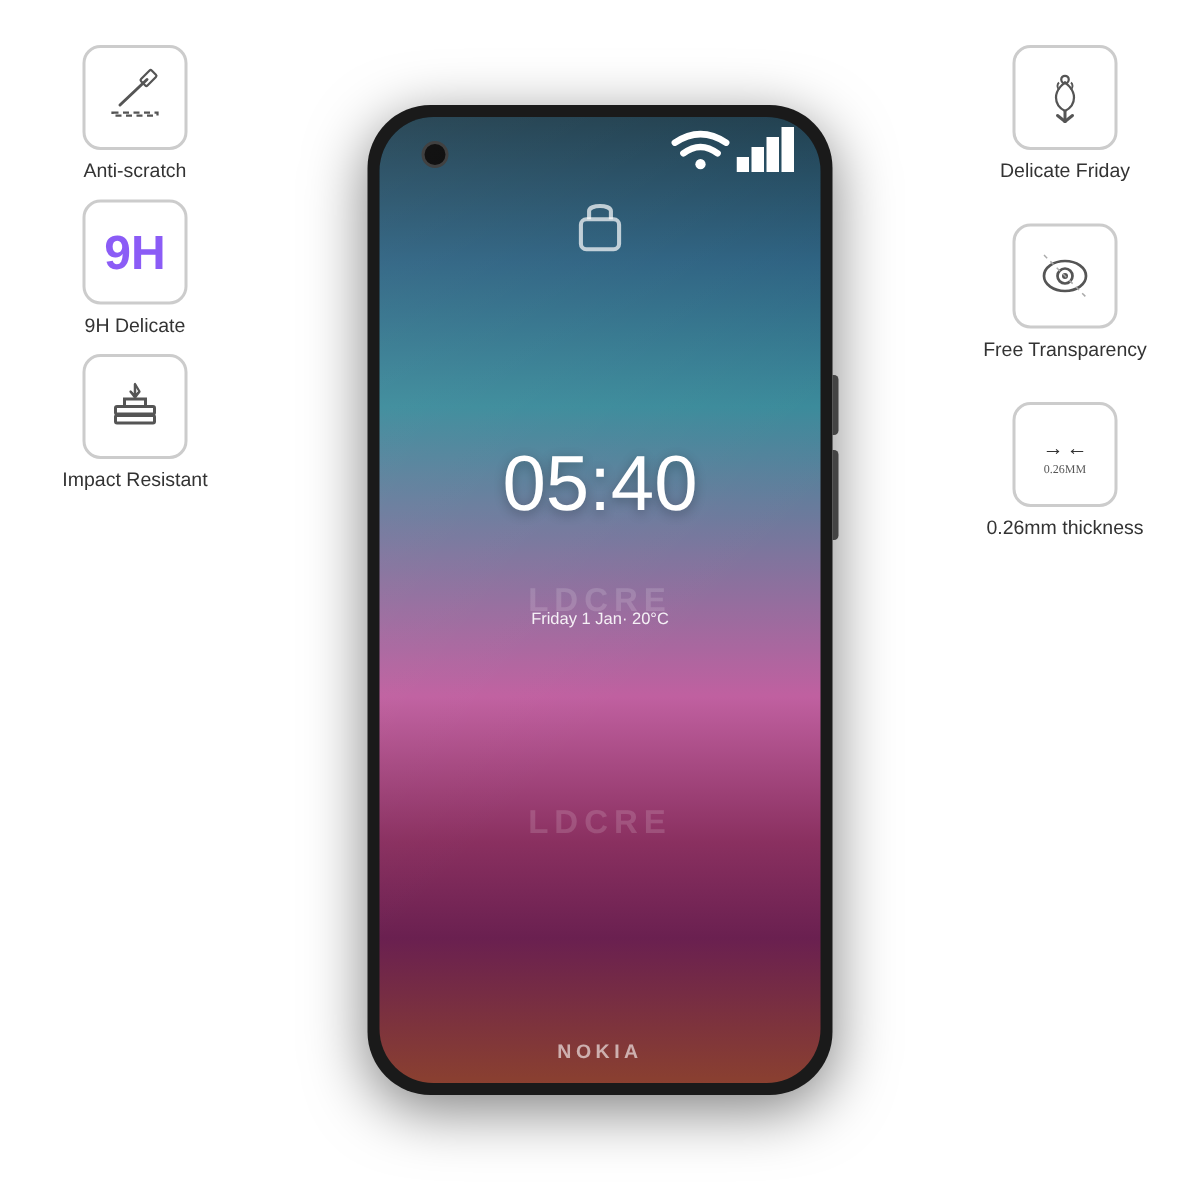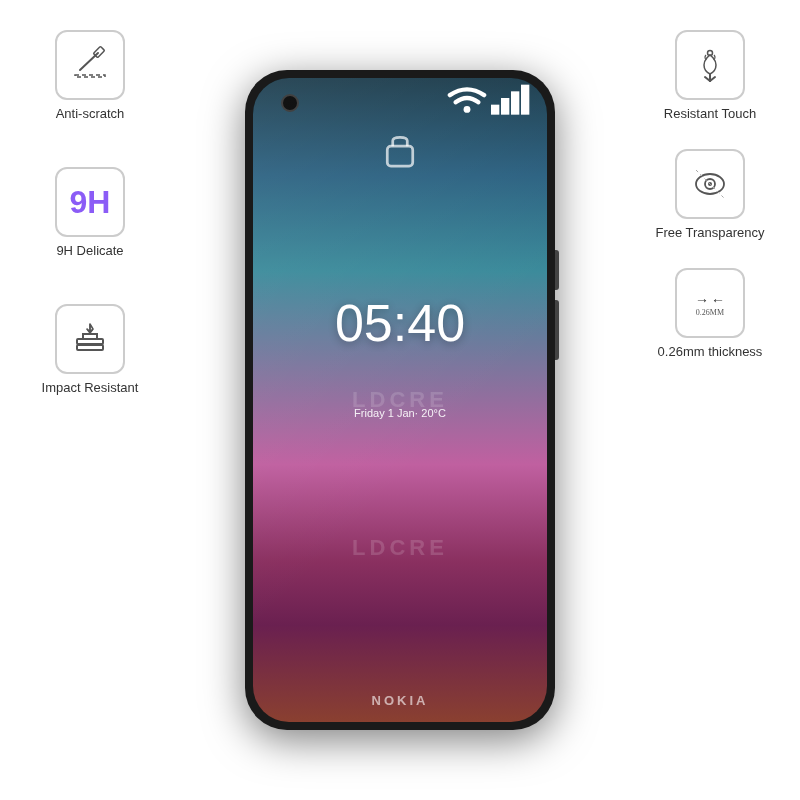--- a/index.html
+++ b/index.html
@@ -23,21 +23,21 @@
     }
 
     
     .left-features {
       position: absolute;
       left: 10px;
       top: 30px;
       width: 160px;
       display: flex;
       flex-direction: column;
-      gap: 46px;
+      gap: 12px;
       align-items: center;
     }
 
     
     .right-features {
       position: absolute;
       right: 10px;
       top: 30px;
       width: 160px;
       display: flex;
@@ -359,21 +359,21 @@
           <path d="M20 10 C20 10 14 14 14 20 C14 24 16 27 20 29" fill="none" stroke="#555" stroke-width="1.5" stroke-linecap="round"></path>
           <path d="M20 10 C20 10 26 14 26 20 C26 24 24 27 20 29" fill="none" stroke="#555" stroke-width="1.5" stroke-linecap="round"></path>
           <line x1="20" y1="29" x2="20" y2="36" stroke="#555" stroke-width="2" stroke-linecap="round"></line>
           <line x1="15" y1="32" x2="20" y2="36" stroke="#555" stroke-width="2" stroke-linecap="round"></line>
           <line x1="25" y1="32" x2="20" y2="36" stroke="#555" stroke-width="2" stroke-linecap="round"></line>
           <circle cx="20" cy="8" r="2.5" fill="none" stroke="#555" stroke-width="1.5"></circle>
           <path d="M16 15 Q14 12 16 10" fill="none" stroke="#555" stroke-width="1.2"></path>
           <path d="M24 15 Q26 12 24 10" fill="none" stroke="#555" stroke-width="1.2"></path>
         </svg>
       </div>
-      <span class="feature-label">Resistant Touch</span>
+      <span class="feature-label">Delicate Friday</span>
     </div>
 
     <div class="feature-item">
       <div class="icon-box">
         <svg viewBox="0 0 40 40">
           <ellipse cx="20" cy="20" rx="14" ry="10" fill="none" stroke="#555" stroke-width="1.8"></ellipse>
           <circle cx="20" cy="20" r="5" fill="none" stroke="#555" stroke-width="1.8"></circle>
           <circle cx="20" cy="20" r="2" fill="#555"></circle>
           <line x1="6" y1="6" x2="34" y2="34" stroke="#aaa" stroke-width="1" stroke-dasharray="3,3"></line>
         </svg>

